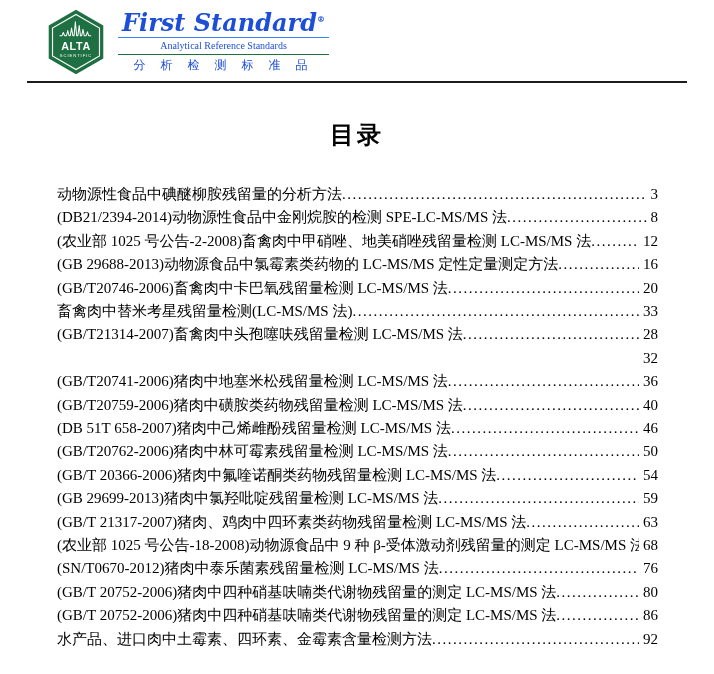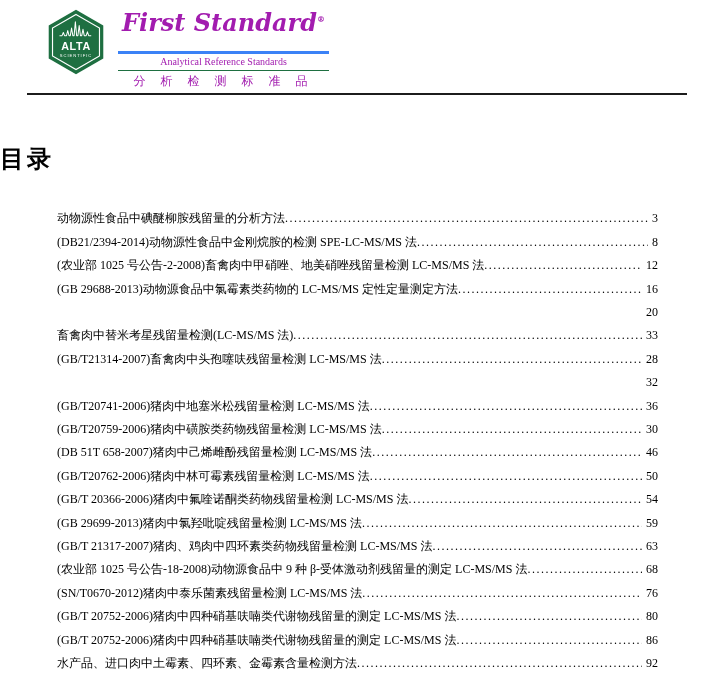--- a/index.html
+++ b/index.html
@@ -9,57 +9,57 @@
     font-family: "Liberation Serif", "DejaVu Serif", serif;
     color: #000;
     overflow: hidden;
   }
   .page { width: 714px; height: 674px; position: relative; background: #fff; }
 
   
   .letterhead { padding: 9px 26px 0 44px; }
   .logo-row { display: flex; align-items: flex-start; }
   .hex-logo { width: 64px; height: 66px; flex: 0 0 auto; }
-  .brand-text { margin-left: 10px; margin-top: 1px; color: #a21caf; text-align: center; display: inline-block; }
+  .brand-text { margin-left: 10px; margin-top: 1px; color: #1d4ed8; text-align: center; display: inline-block; }
   .brand-script {
     font-family: "DejaVu Serif", "Liberation Serif", serif;
     font-style: italic; font-weight: bold;
     font-size: 24px; line-height: 1.1;
     white-space: nowrap;
     padding: 0 4px;
   }
   .brand-script .reg { font-size: 8px; vertical-align: super; font-style: normal; }
   .brand-sub-en {
     display: block;
     font-size: 10px; line-height: 1;
-    border-top: 3px solid #3b82f6;
+    border-top: 1px solid #3b82f6;
     border-bottom: 1px solid #1e6f41;
     padding: 3px 2px;
-    margin-top: 15px;
+    margin-top: 1px;
     white-space: nowrap;
   }
   .brand-sub-zh {
     display: block;
     font-size: 12px; line-height: 1;
     letter-spacing: 6px;
     padding-top: 4px;
     white-space: nowrap;
   }
   .head-rule { margin: 6px 1px 0 -17px; border-top: 2px solid #1c1c1c; }
 
   
   .doc-title {
-    margin-top: 48px;
-    text-align: left;
+    margin-top: 36px;
+    text-align: center;
     font-size: 24px; font-weight: bold;
     letter-spacing: 3px;
   }
 
   
-  .toc { margin: 32px 56px 0 57px; font-size: 12px; }
+  .toc { margin: 32px 56px 0 57px; font-size: 15px; }
   .toc-entry {
     position: relative;
     overflow: hidden;
     line-height: 23.4px;
     min-height: 23.4px;
   }
   .toc-entry .t { white-space: normal; }
   
   .toc-entry .t::after {
     content: "..........................................................................................................................................................................................................................";
@@ -120,20 +120,21 @@
         <span class="t">(农业部 1025 号公告-2-2008)畜禽肉中甲硝唑、地美硝唑残留量检测 LC-MS/MS 法</span>
         <span class="pg">12</span>
       </div>
 
       <div class="toc-entry">
         <span class="t">(GB 29688-2013)动物源食品中氯霉素类药物的 LC-MS/MS 定性定量测定方法</span>
         <span class="pg">16</span>
       </div>
 
       <div class="toc-entry">
+        <span class="t">(GB/T20746-2006)畜禽肉中卡巴氧残留量检测 LC-MS/MS 法</span>
         <span class="pg">20</span>
       </div>
 
       <div class="toc-entry">
         <span class="t">畜禽肉中替米考星残留量检测(LC-MS/MS 法)</span>
         <span class="pg">33</span>
       </div>
 
       <div class="toc-entry">
         <span class="t">(GB/T21314-2007)畜禽肉中头孢噻呋残留量检测 LC-MS/MS 法</span>
@@ -144,21 +145,21 @@
         <span class="pg">32</span>
       </div>
 
       <div class="toc-entry">
         <span class="t">(GB/T20741-2006)猪肉中地塞米松残留量检测 LC-MS/MS 法</span>
         <span class="pg">36</span>
       </div>
 
       <div class="toc-entry">
         <span class="t">(GB/T20759-2006)猪肉中磺胺类药物残留量检测 LC-MS/MS 法</span>
-        <span class="pg">30</span>
+        <span class="pg">40</span>
       </div>
 
       <div class="toc-entry">
         <span class="t">(DB 51T 658-2007)猪肉中己烯雌酚残留量检测 LC-MS/MS 法</span>
         <span class="pg">46</span>
       </div>
 
       <div class="toc-entry">
         <span class="t">(GB/T20762-2006)猪肉中林可霉素残留量检测 LC-MS/MS 法</span>
         <span class="pg">50</span>

